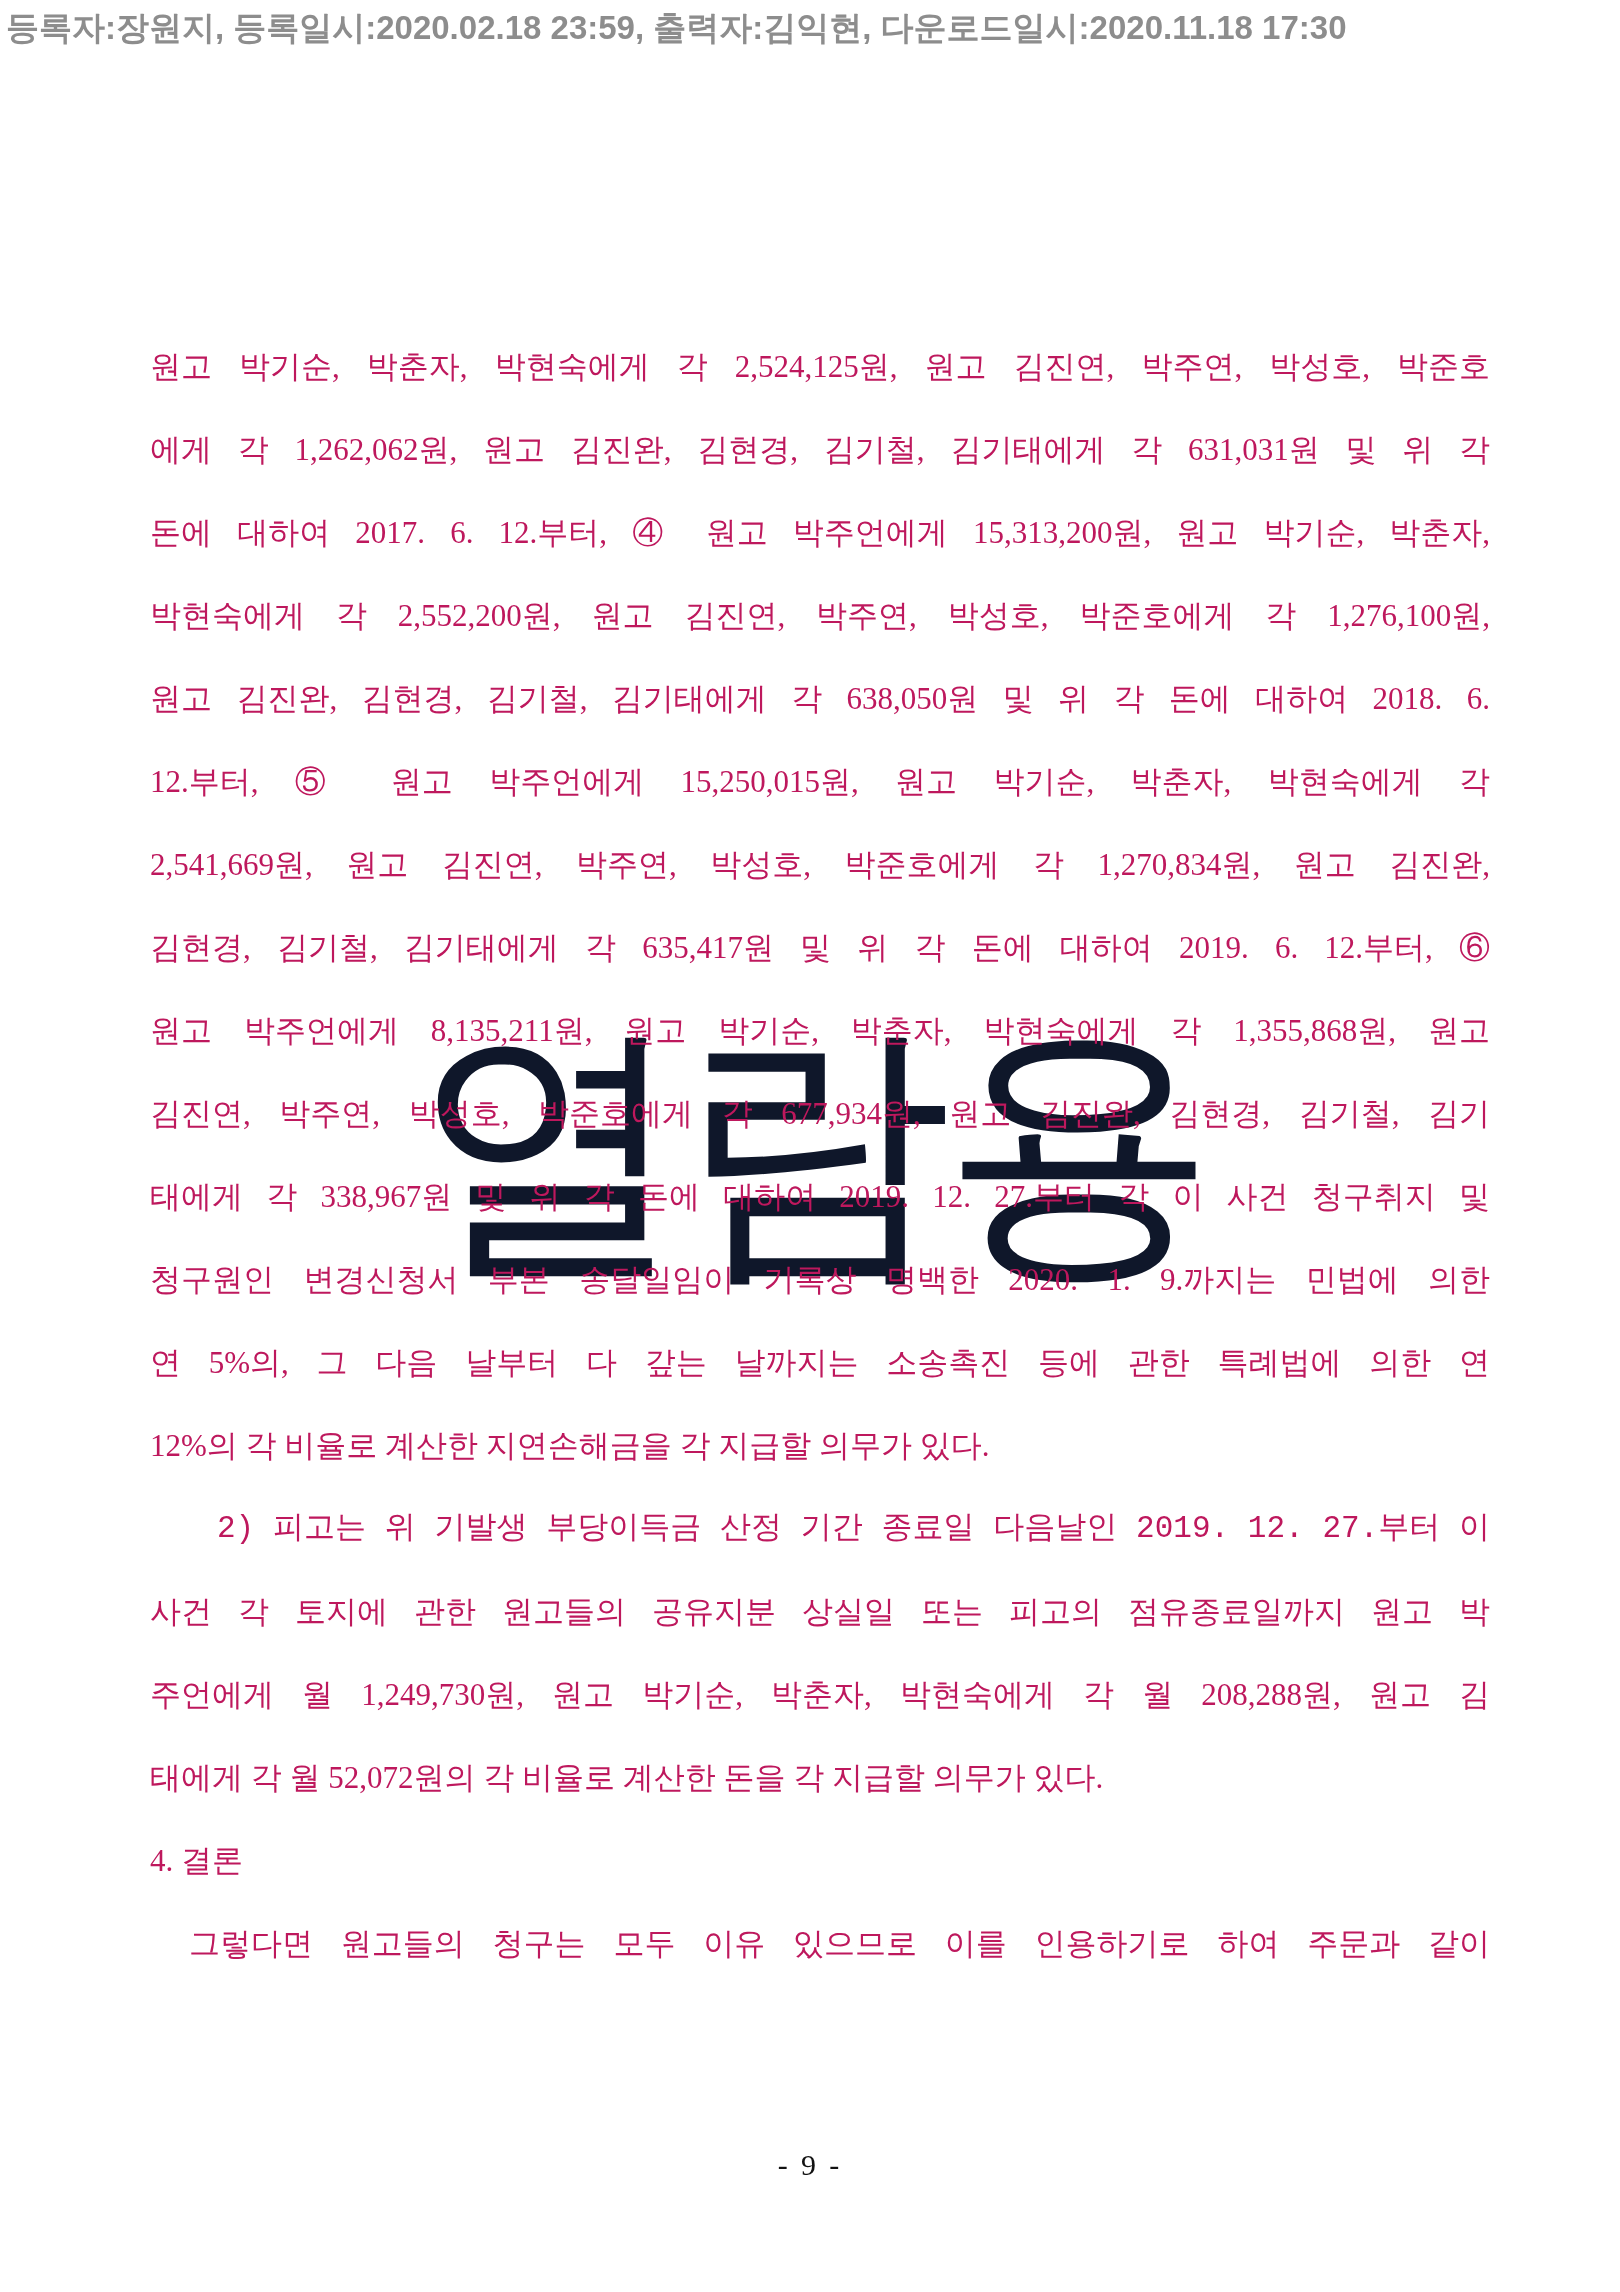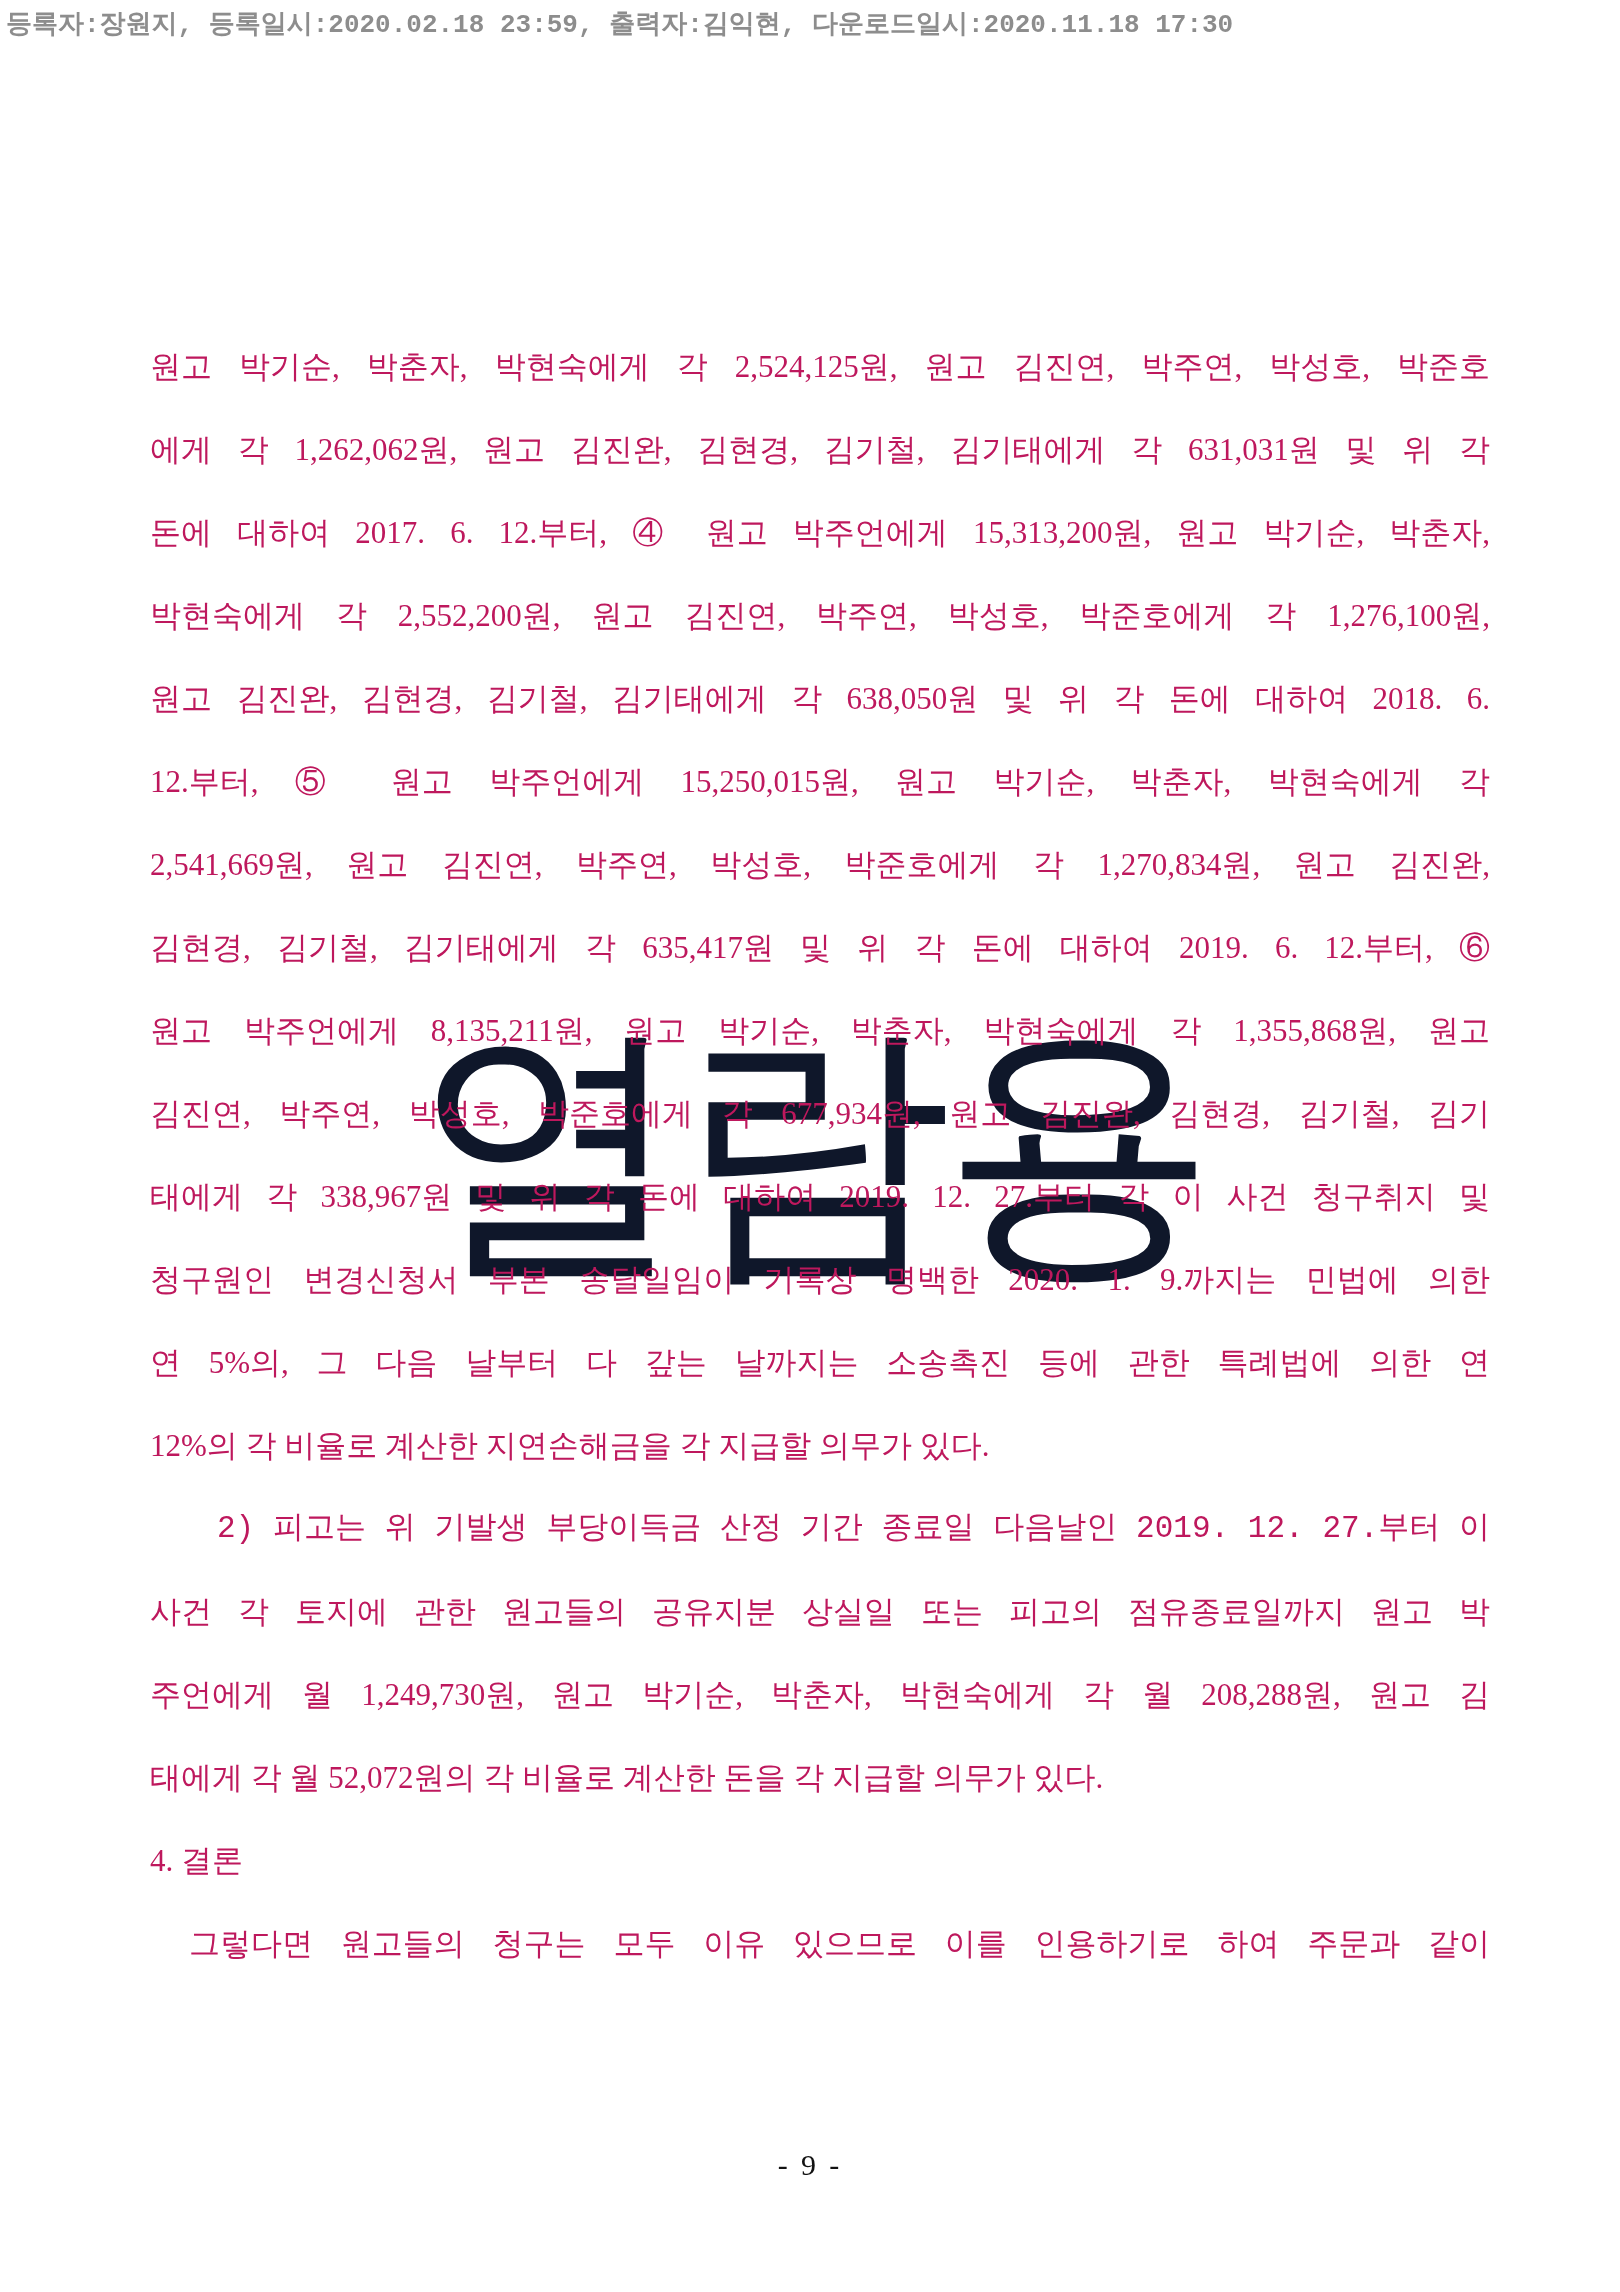--- a/index.html
+++ b/index.html
@@ -8,23 +8,23 @@
     width: 1620px;
     height: 2293px;
     background: #ffffff;
     overflow: hidden;
     font-family: "Liberation Serif", serif;
   }
   .stamp {
     position: absolute;
     left: 5.9px;
     top: 5.9px;
-    font-family: Liberation Mono, monospace;
+    font-family: Liberation Sans, sans-serif;
     font-weight: bold;
-    font-size: 26px;
+    font-size: 33px;
     color: #8d8d8d;
     white-space: nowrap;
     letter-spacing: 0px;
     z-index: 2;
   }
   .watermark {
     position: absolute;
     left: 50%;
     top: 980px;
     transform: translateX(-50%);

